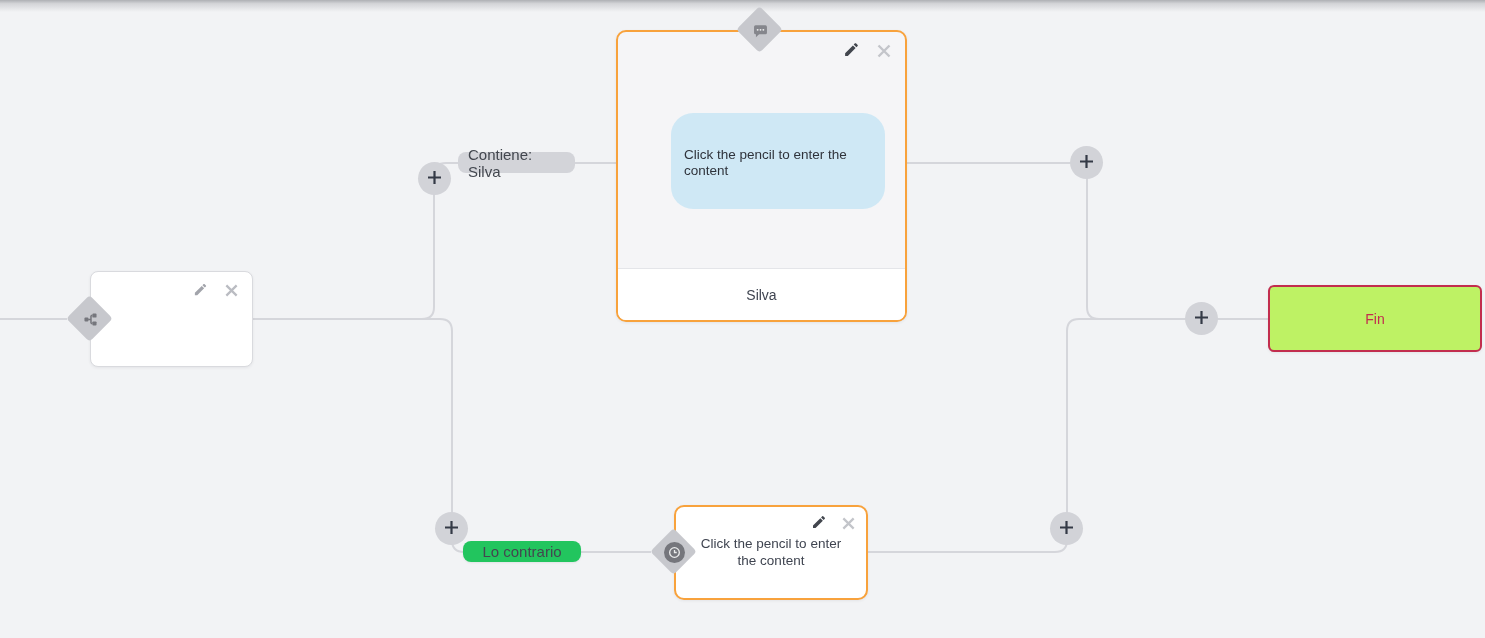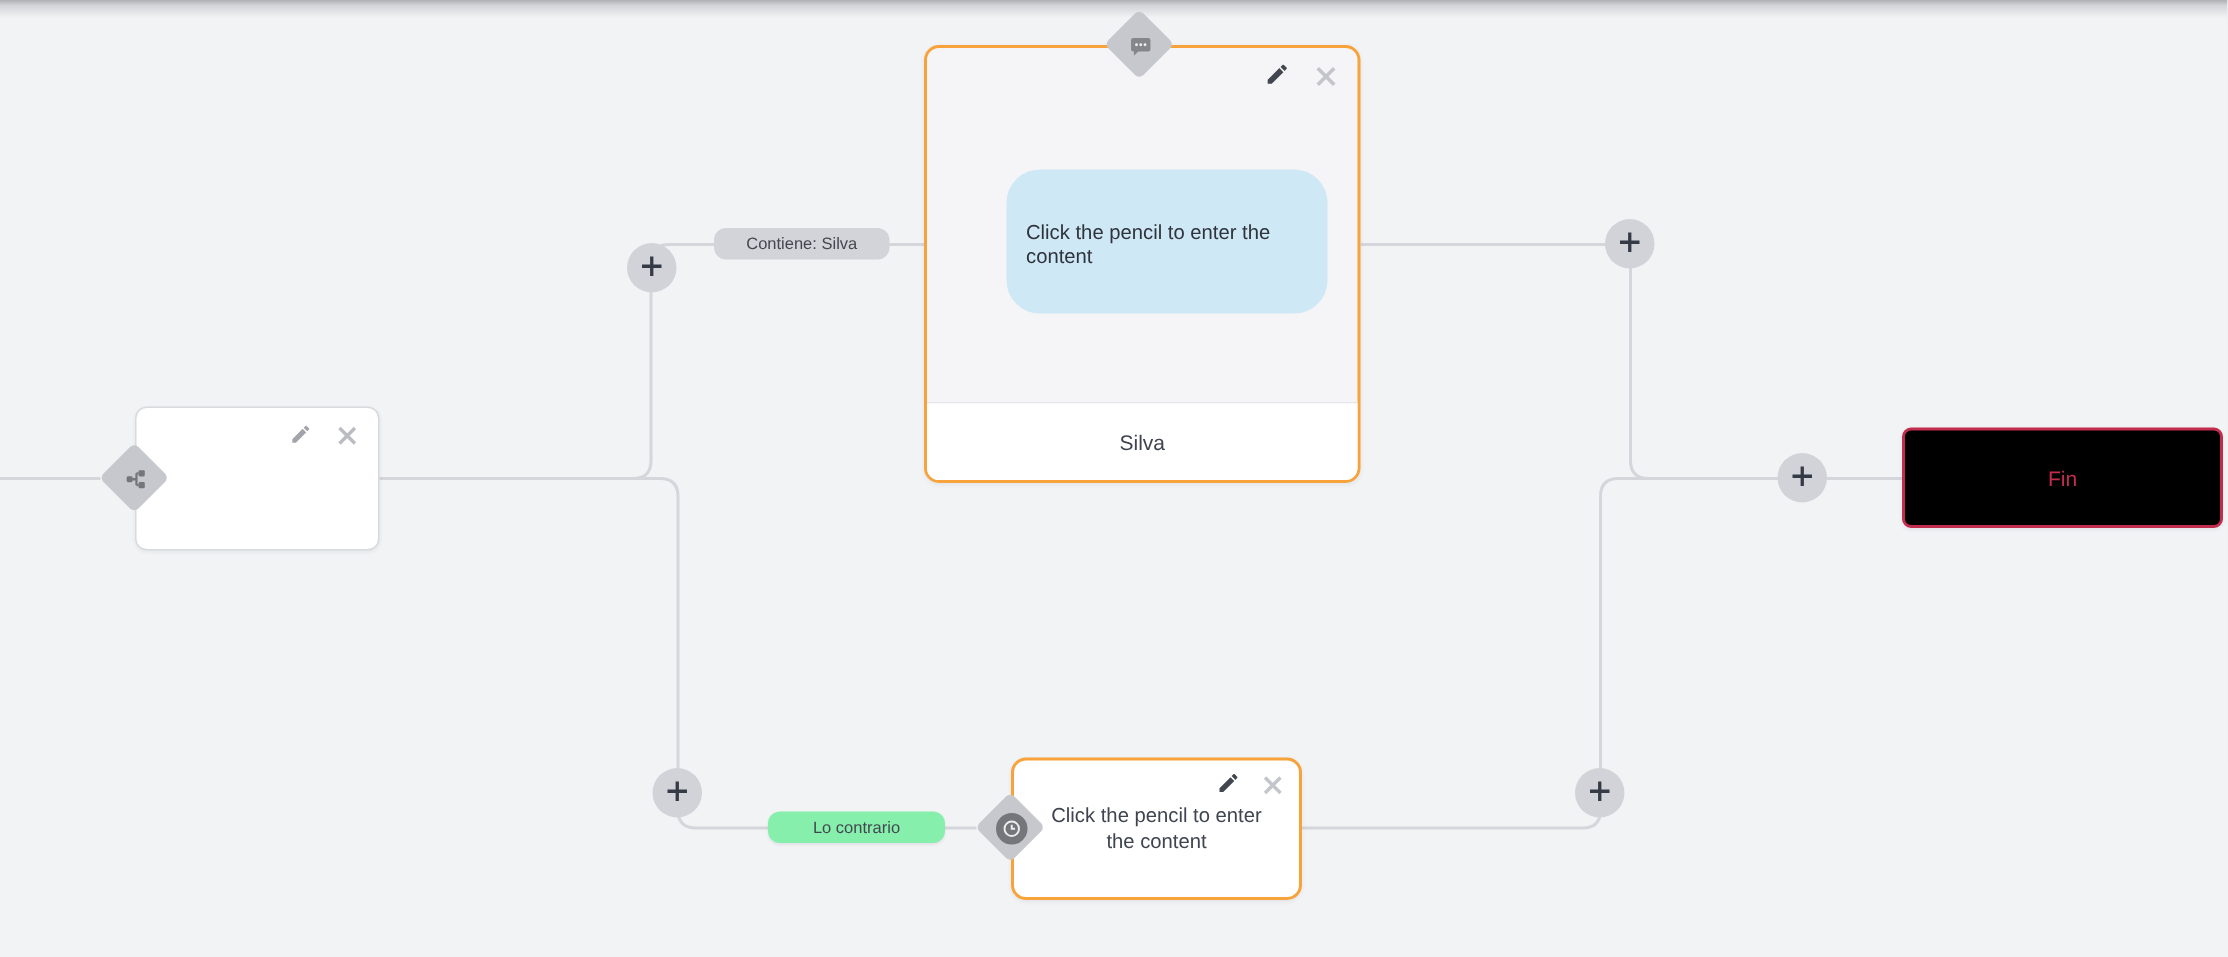--- a/index.html
+++ b/index.html
@@ -61,21 +61,21 @@
     background:#ffffff;border:2px solid #f8a23c;
   }
   .node-action .node-actions{top:8px;right:9px;gap:13px;}
   .action-text{
     margin-top:29px;padding:0 18px;text-align:center;
     font-size:13.5px;line-height:16.5px;color:#3f4450;
   }
 
   .node-end{
     left:1268px;top:285px;width:214px;height:67px;
-    background:#000000;border:2px solid #c22d4e;border-radius:6px;
+    background:#bef264;border:2px solid #c22d4e;border-radius:6px;
     display:flex;align-items:center;justify-content:center;
     font-size:14px;color:#c22d4e;
   }
 
   
   .port{position:absolute;width:48px;height:48px;z-index:3;
         display:flex;align-items:center;justify-content:center;}
   .port-diamond{
     position:absolute;left:7px;top:7px;width:33px;height:33px;
     background:#c7c8cd;border-radius:4px;transform:rotate(45deg);
@@ -98,24 +98,24 @@
   .plus-top-left{left:418px;top:162px;}
   .plus-bottom-left{left:435px;top:512px;}
   .plus-top-right{left:1070px;top:146px;}
   .plus-bottom-right{left:1050px;top:512px;}
   .plus-end{left:1185px;top:302px;}
 
   
   .edge-pill{
     position:absolute;z-index:3;height:21px;border-radius:8px;
     display:flex;align-items:center;justify-content:center;
-    font-size:11px;color:#43474f;box-sizing:border-box;padding:0 10px;margin-left:18px;
+    font-size:15px;color:#43474f;box-sizing:border-box;padding:0 10px;
   }
   .pill-match{left:458px;top:152px;width:117px;background:#d3d4d9;}
-  .pill-otherwise{left:494px;top:541px;width:118px;background:#86efac;box-shadow:0 1px 2px rgba(40,44,58,0.08);}
+  .pill-otherwise{left:463px;top:541px;width:118px;background:#22c55e;box-shadow:0 1px 2px rgba(40,44,58,0.08);}
 </style>
 </head>
 <body>
 
 <div class="canvas">
   <div class="top-shade"></div>
 
   <svg class="wires" width="1485" height="638">
     <path d="M 0 319 H 67"></path>
     <path d="M 253 319 H 422 Q 434 319 434 307 V 175 Q 434 163 446 163 H 616"></path>

